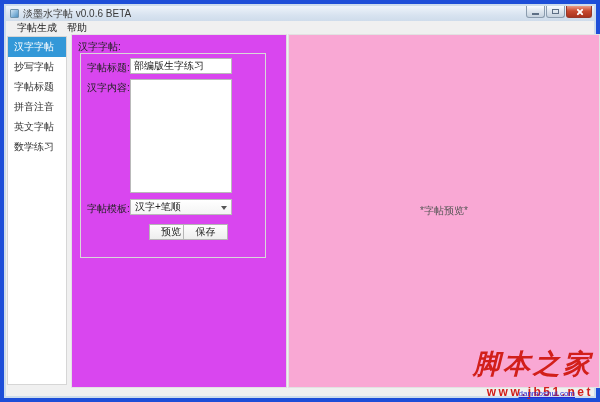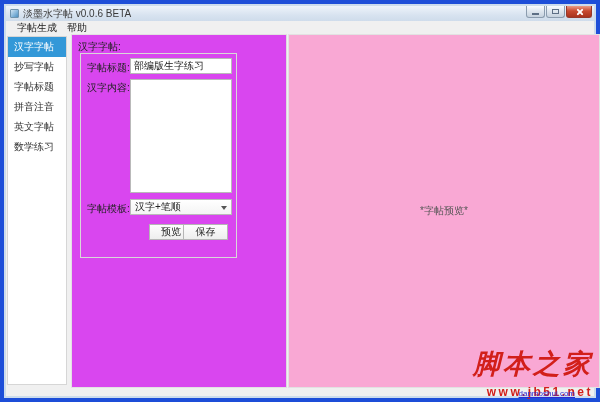--- a/index.html
+++ b/index.html
@@ -60,21 +60,21 @@
   }
   .sidebar-item.selected { background:var(--accent); color:#fff; }
 
   
   .form-panel {
     position:absolute; left:67px; top:30px; width:216px; height:354px;
     background:#d946ef; border:1px solid #e2e2e2; border-right:1px solid #dcdcdc;
   }
   .section-title { position:absolute; left:6px; top:5px; font-size:10px; color:#222; }
   .groupbox {
-    position:absolute; left:8px; top:18px; width:157px; height:205px;
+    position:absolute; left:8px; top:18px; width:186px; height:205px;
     border:1px solid #d8d8d8;
   }
   .field-label { position:absolute; font-size:10px; color:#222; white-space:nowrap; }
   .lbl-title   { left:6px; top:7px; }
   .lbl-content { left:6px; top:27px; }
   .lbl-template{ left:6px; top:148px; }
 
   .text-input {
     position:absolute; left:49px; top:4px; width:102px; height:16px;
     border:1px solid #b9b9b9; background:#fff; font-size:10px; padding:0 3px; color:#222;

